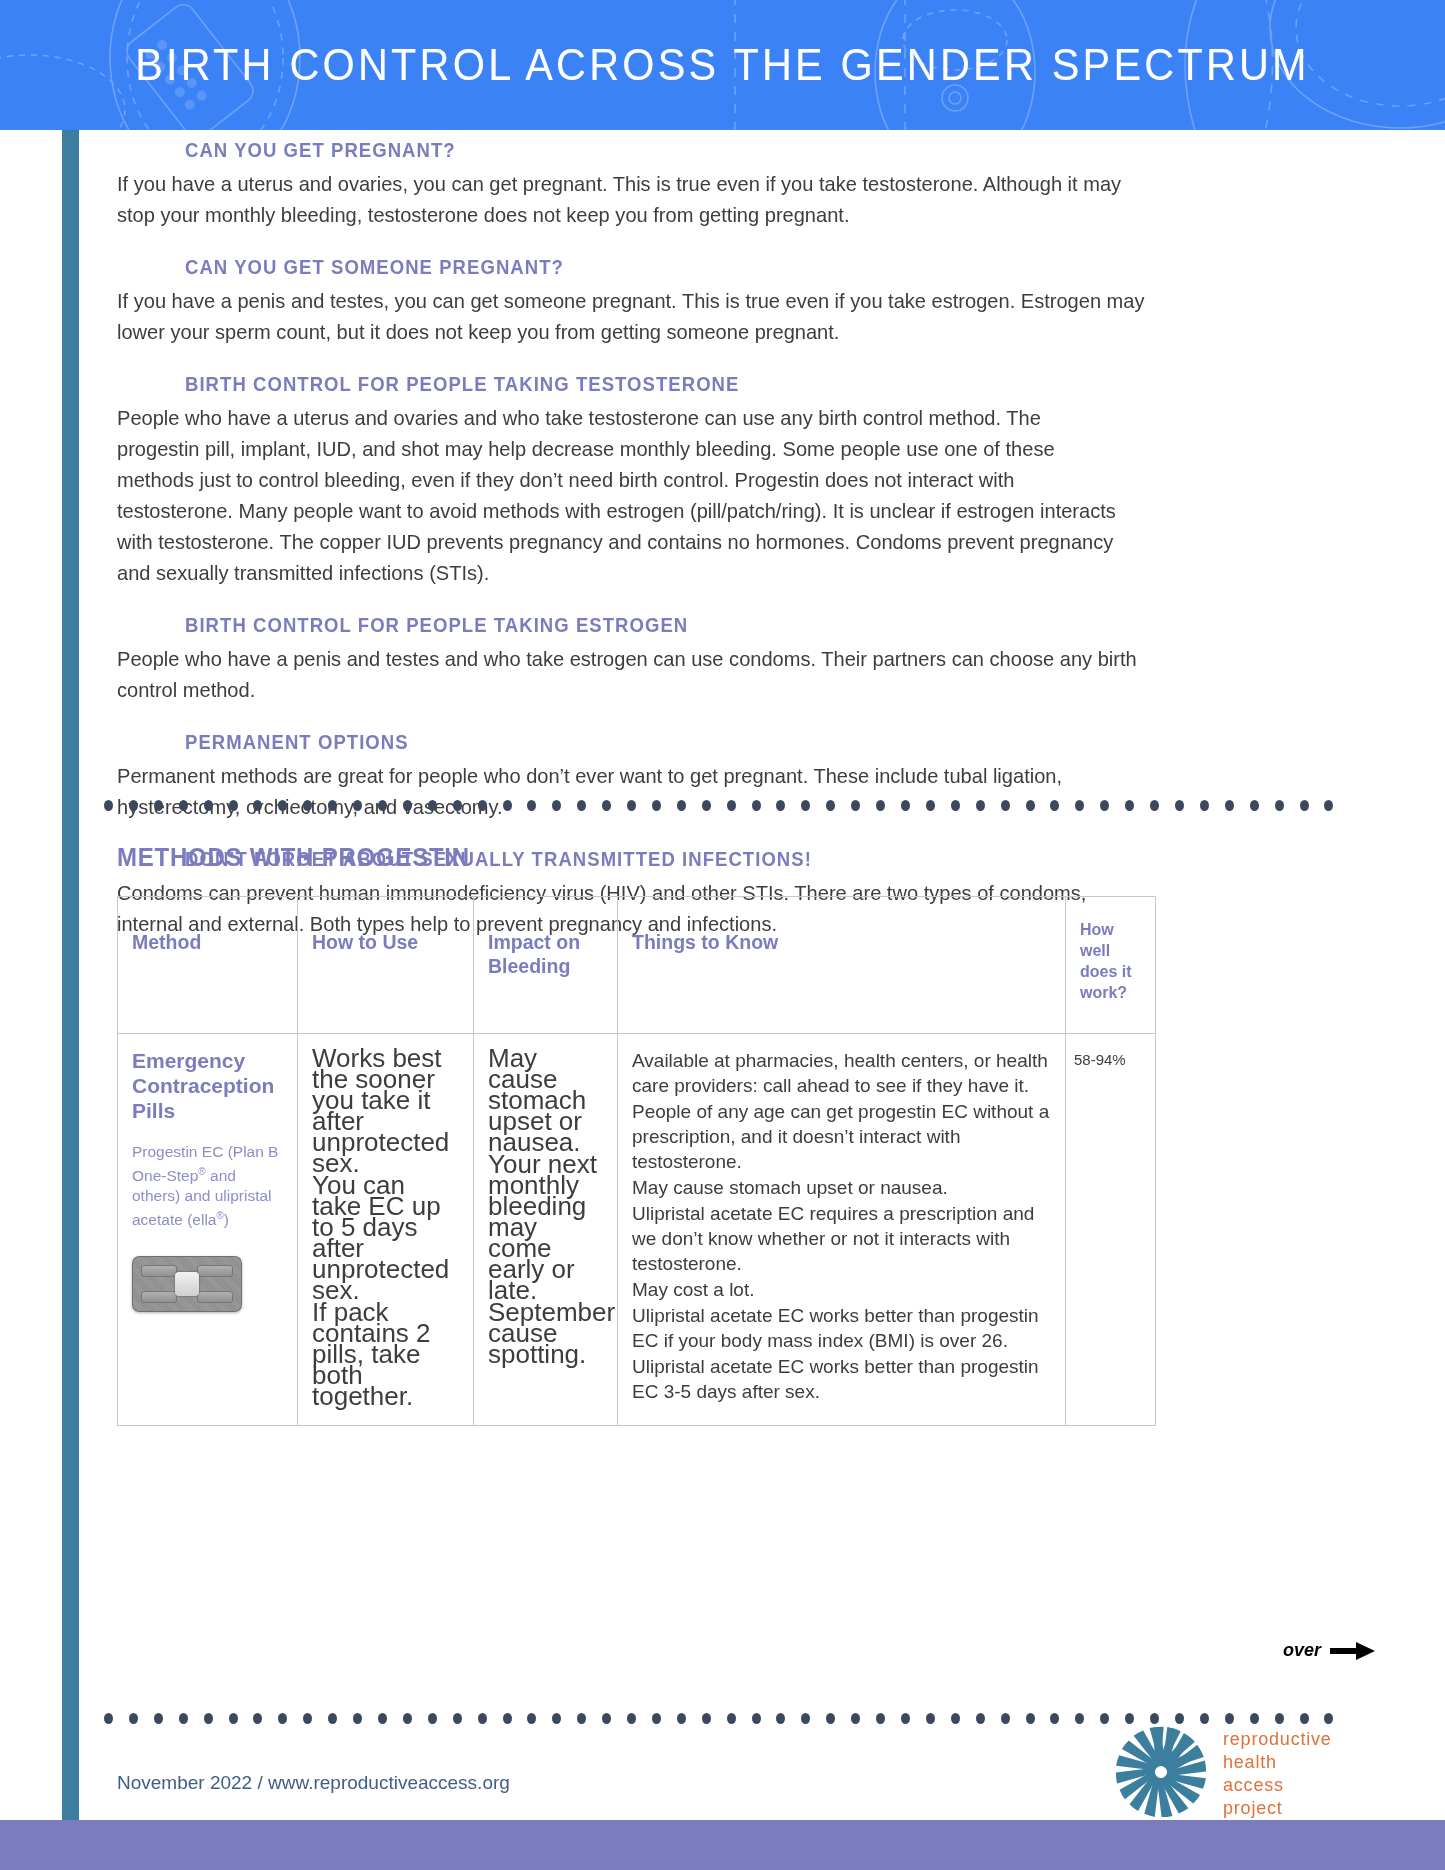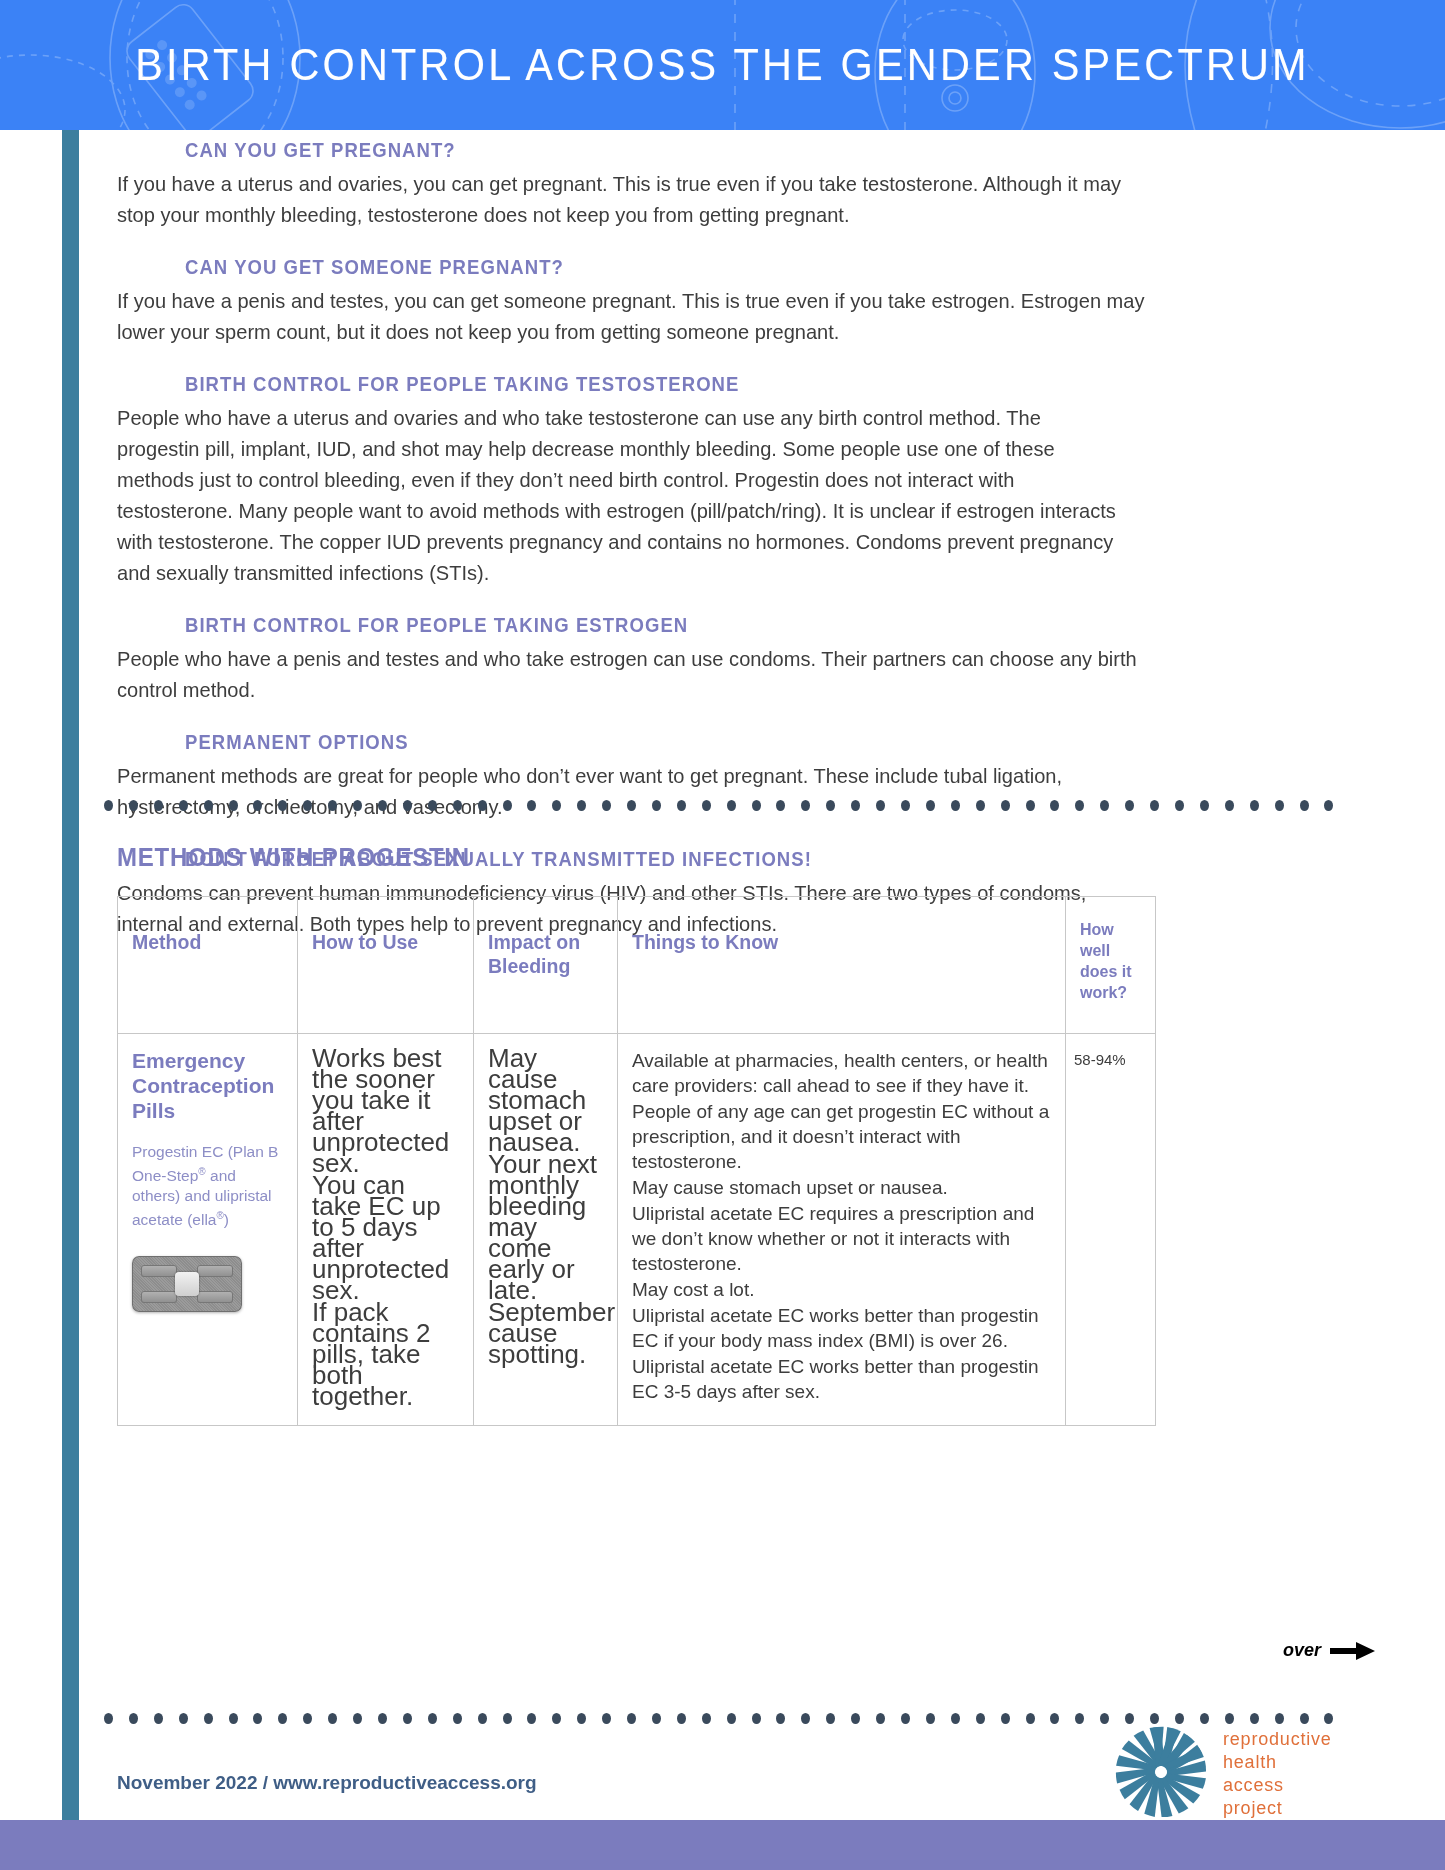--- a/index.html
+++ b/index.html
@@ -228,21 +228,20 @@
   }
   .over svg { display: block; }
 
   
   .footer-date {
     position: absolute;
     top: 1772px; left: 117px;
     color: #3f5e86;
     font-size: 19px;
     font-family: "Liberation Sans Narrow", "Liberation Sans", sans-serif;
-    font-weight: bold;
   }
   .logo {
     position: absolute;
     top: 1724px; left: 1113px;
     display: flex; align-items: flex-end; gap: 14px;
   }
   .logo-mark { width: 96px; height: 96px; }
   .logo-words {
     color: #e0703a;
     font-size: 18px;

